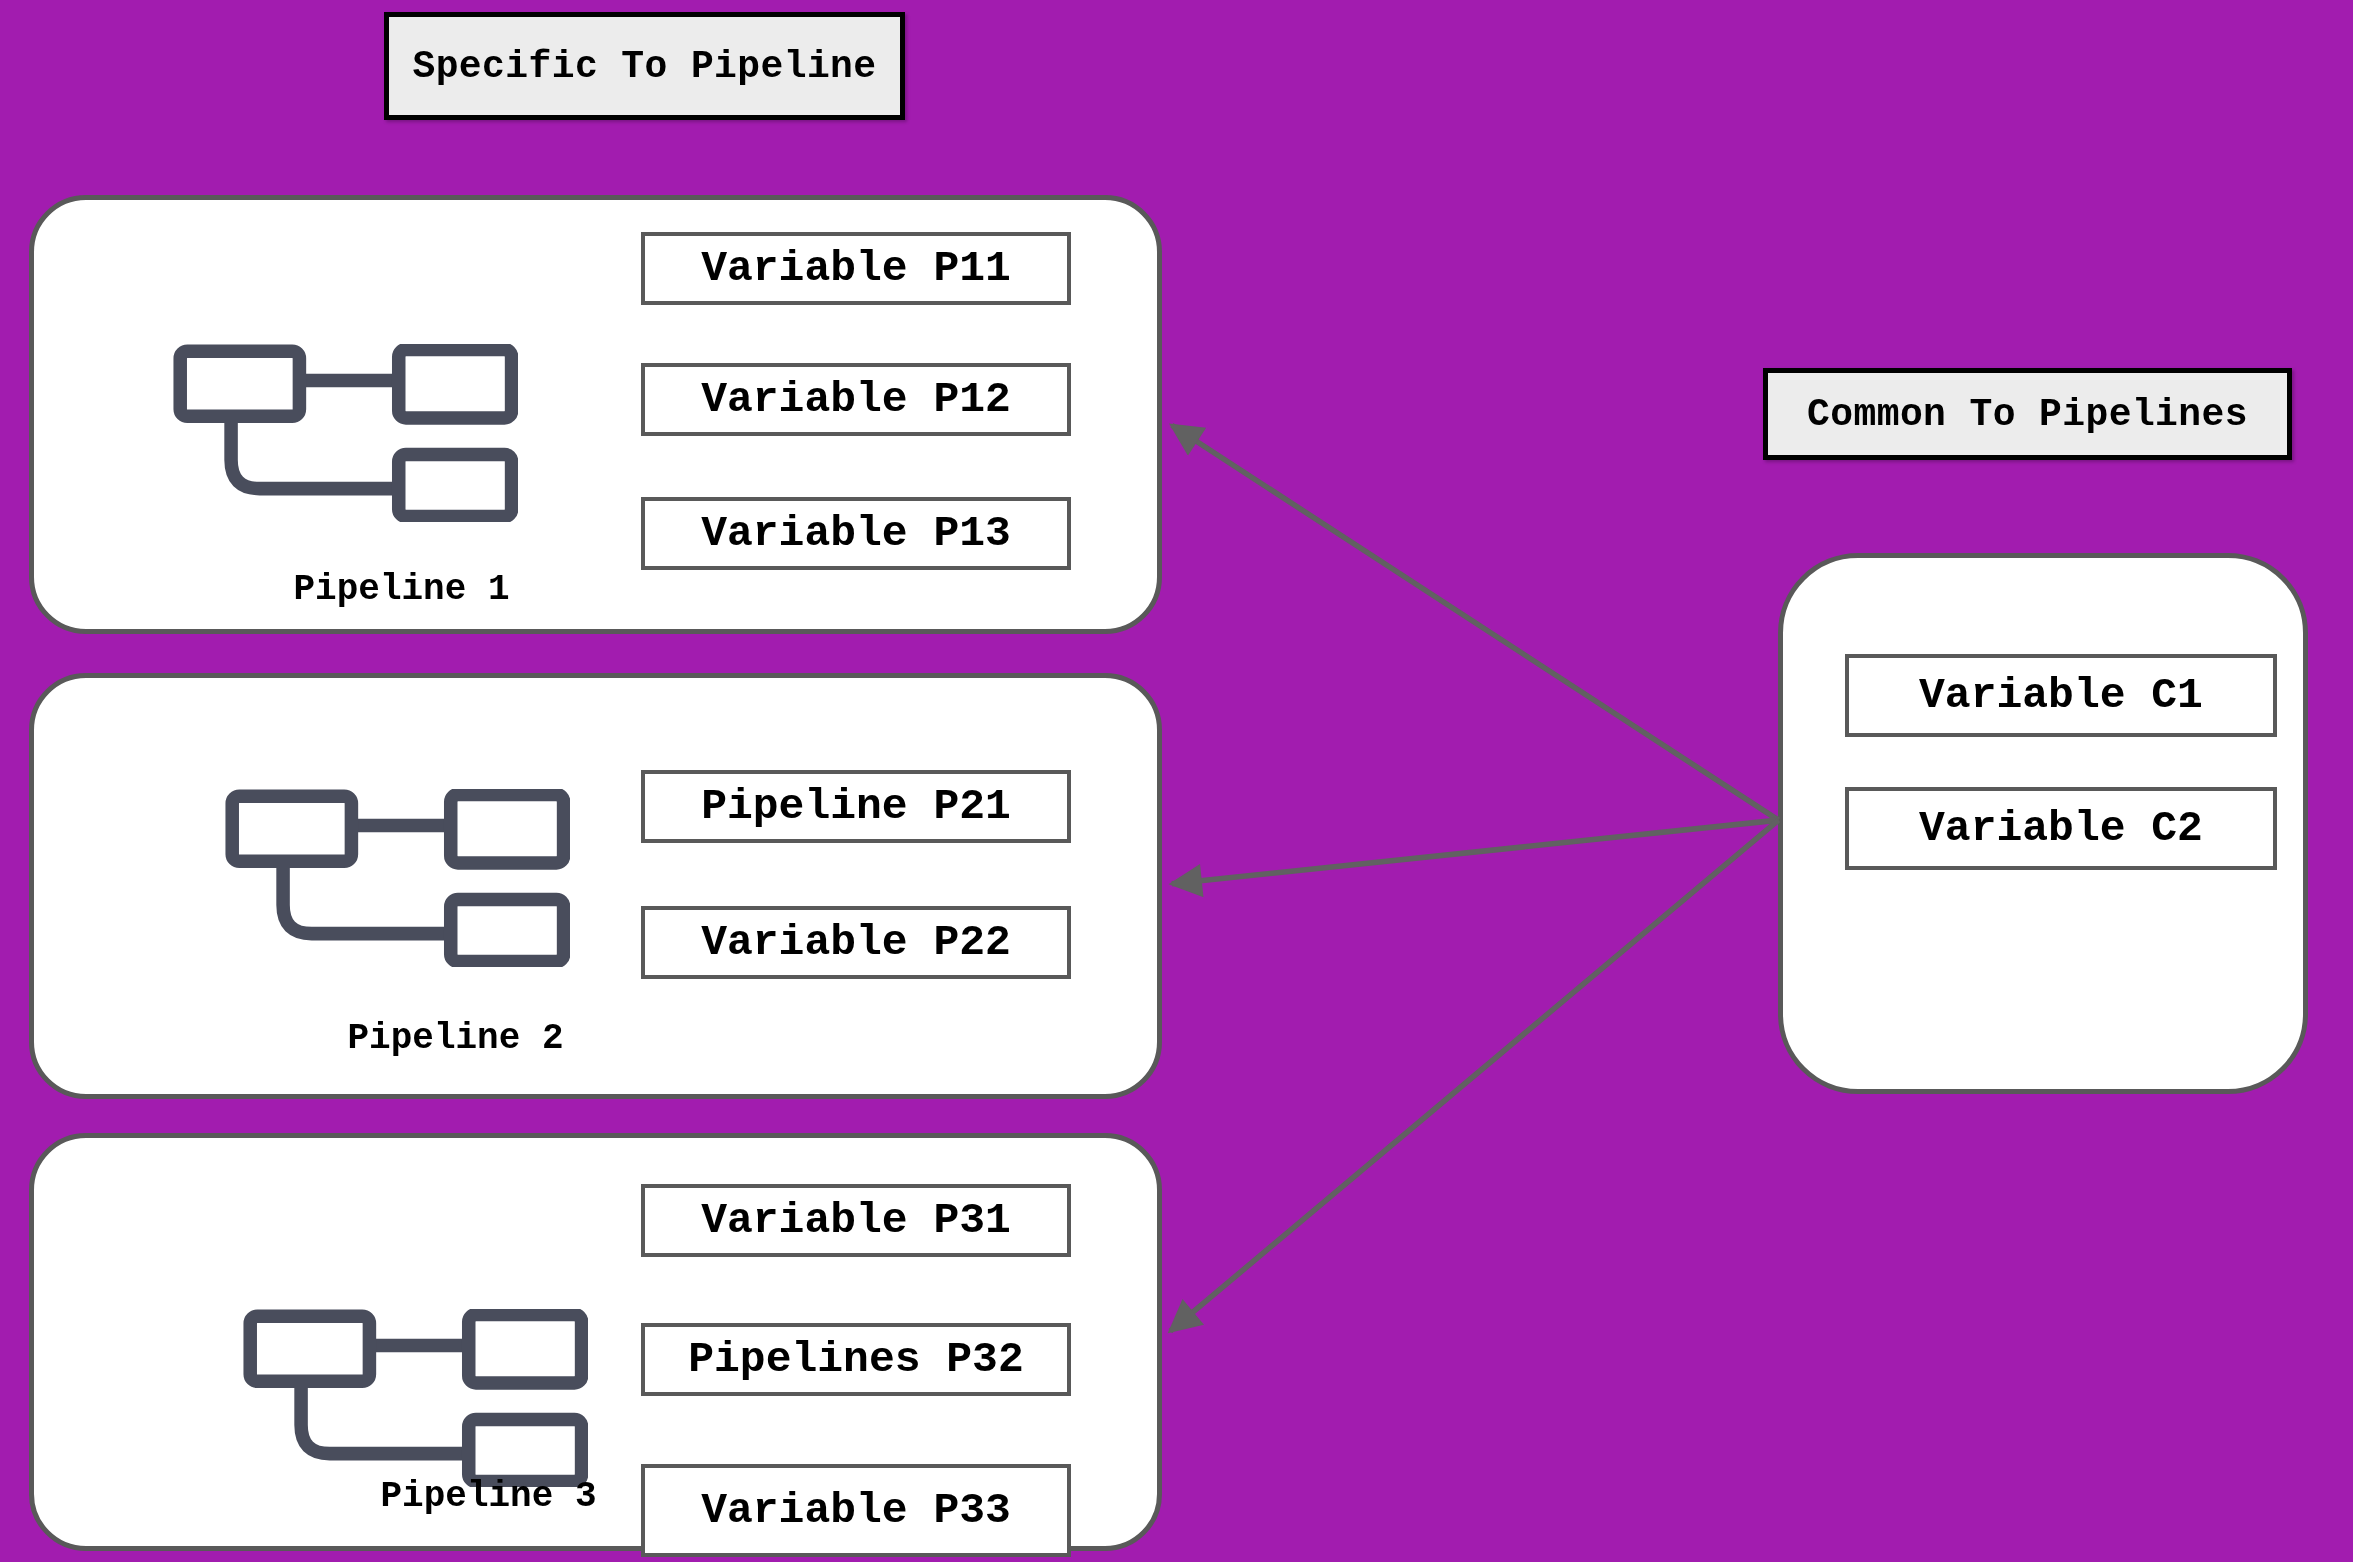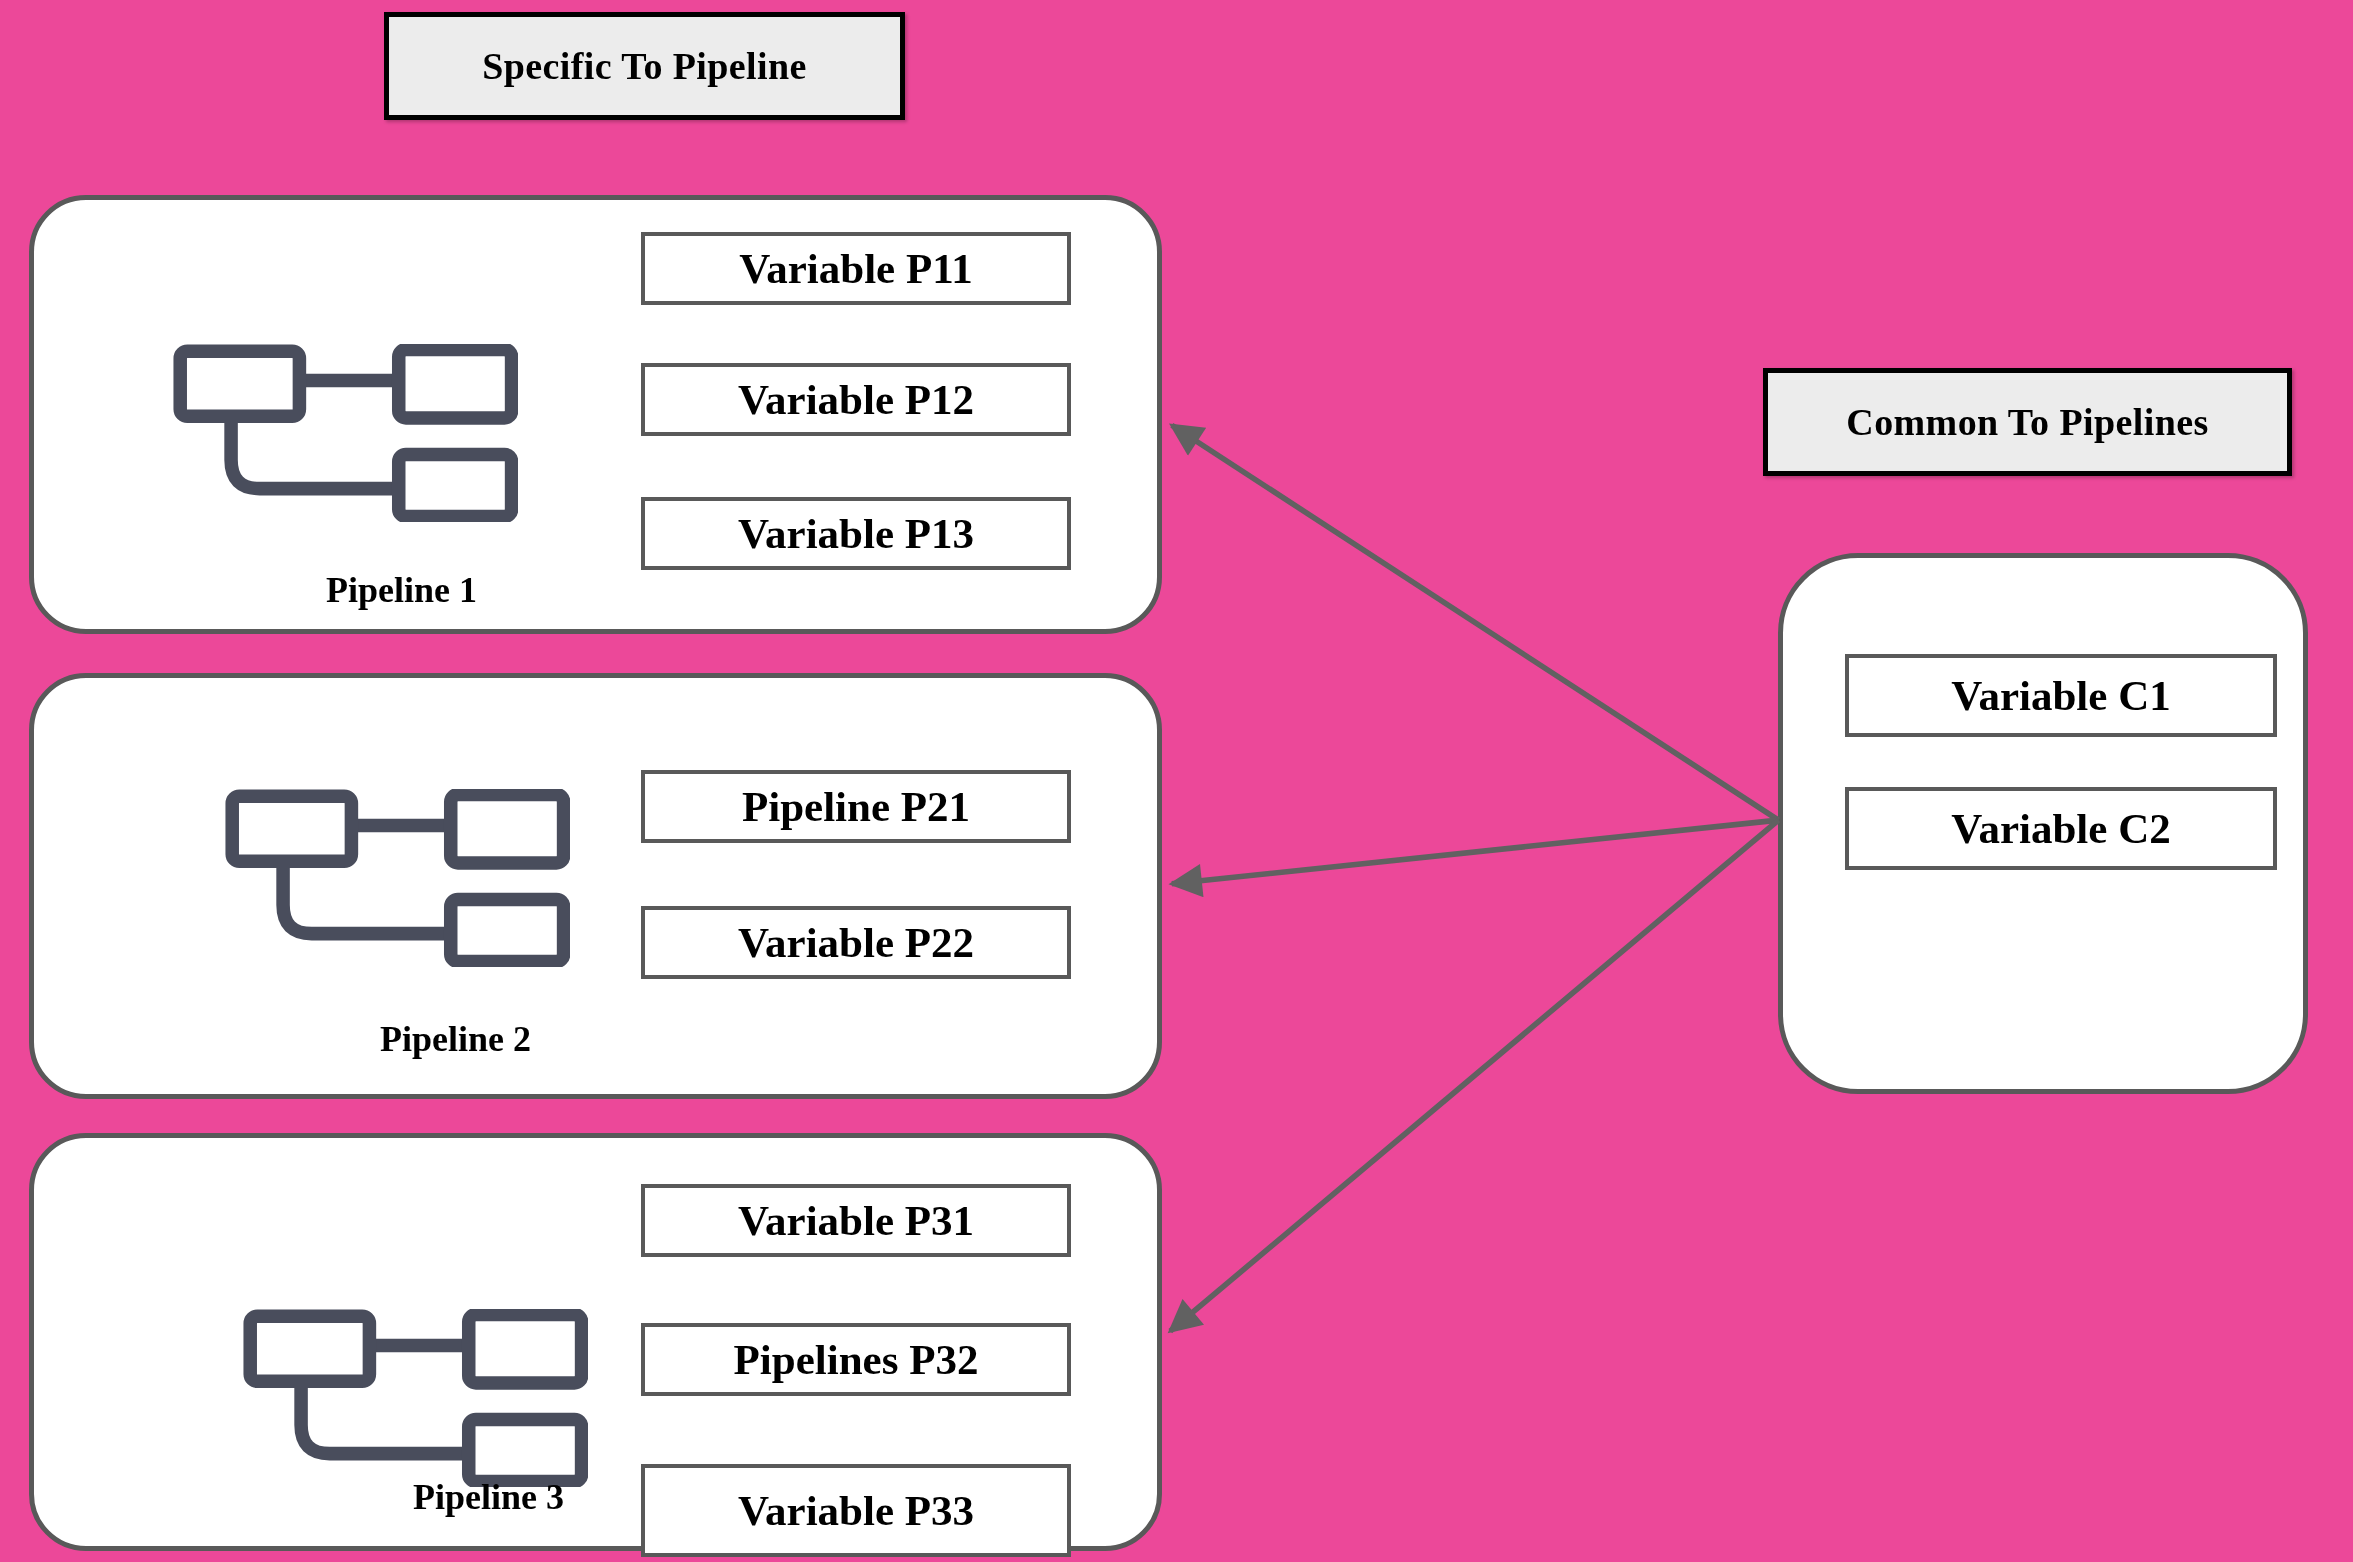--- a/index.html
+++ b/index.html
@@ -1,20 +1,20 @@
 <!DOCTYPE html>
 <html style="font-size:12.7px"><head>
 <meta charset="utf-8">
 <style>
   html,body{margin:0;padding:0;background:#ffffff;}
   .canvas{
     position:relative;
     width:2354px;height:1563px;
-    background:#ec4899;
-    font-family:Liberation Serif, serif;
+    background:#a21caf;
+    font-family:Liberation Mono, monospace;
     overflow:hidden;
   }
   .hdr{
     position:absolute;
     box-sizing:border-box;
     background:#ececec;
     border:5.6px solid #000000;
     display:flex;align-items:center;justify-content:center;
     font-size:38px;font-weight:bold;color:#000;
     letter-spacing:0.4px;
@@ -92,21 +92,21 @@
         <rect x="284" y="7" width="142" height="86" rx="9" fill="#ffffff" stroke="#494d5c" stroke-width="17"></rect>
         <rect x="284" y="139" width="142" height="78" rx="9" fill="#ffffff" stroke="#494d5c" stroke-width="17"></rect>
       </svg>
     </span>
     <div class="varbox" style="left:607px;top:46px;width:430px;height:73px;">Variable P31</div>
     <div class="varbox" style="left:607px;top:185px;width:430px;height:73px;">Pipelines P32</div>
     <div class="varbox" style="left:607px;top:326px;width:430px;height:93px;">Variable P33</div>
     <div class="plabel" style="left:335px;top:337px;width:239px;height:43px;">Pipeline 3</div>
   </section>
 
-  <div class="hdr" style="left:1763px;top:368px;width:529px;height:108px;">Common To Pipelines</div>
+  <div class="hdr" style="left:1763px;top:368px;width:529px;height:92px;">Common To Pipelines</div>
 
   <section class="card common" style="left:1778px;top:553px;width:530px;height:541px;">
     <div class="varbox" style="left:62px;top:96px;width:432px;height:83px;">Variable C1</div>
     <div class="varbox" style="left:62px;top:229px;width:432px;height:83px;">Variable C2</div>
   </section>
 
   <svg class="overlay" viewBox="0 0 2957 1963">
     <defs>
       <marker id="ah" viewBox="0 0 10 10" refX="9" refY="5" markerWidth="6.5" markerHeight="6" orient="auto">
         <path d="M 10 5 L 0 0 L 0 10 z" fill="#616161"></path>

